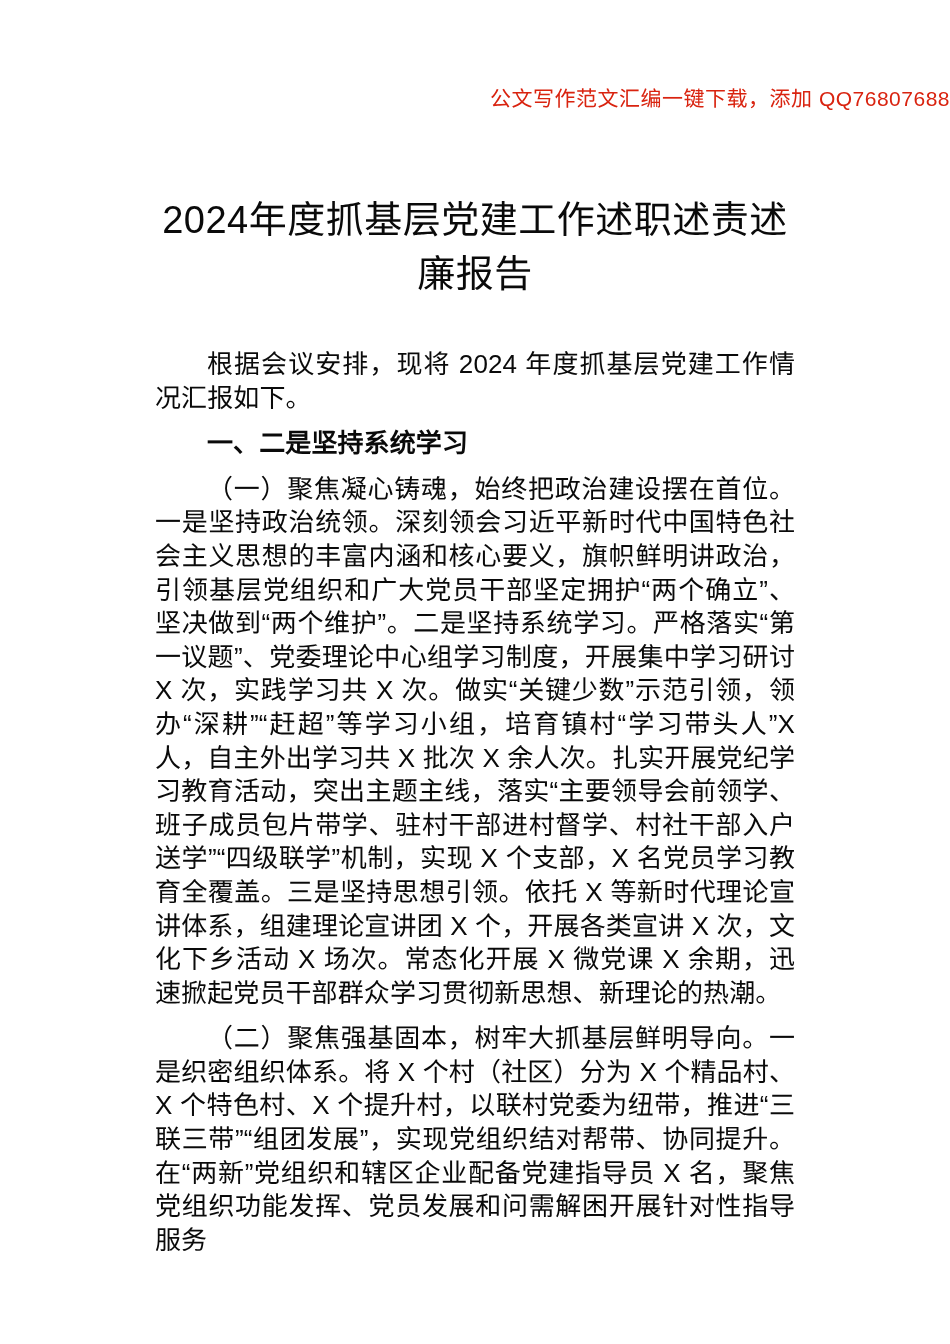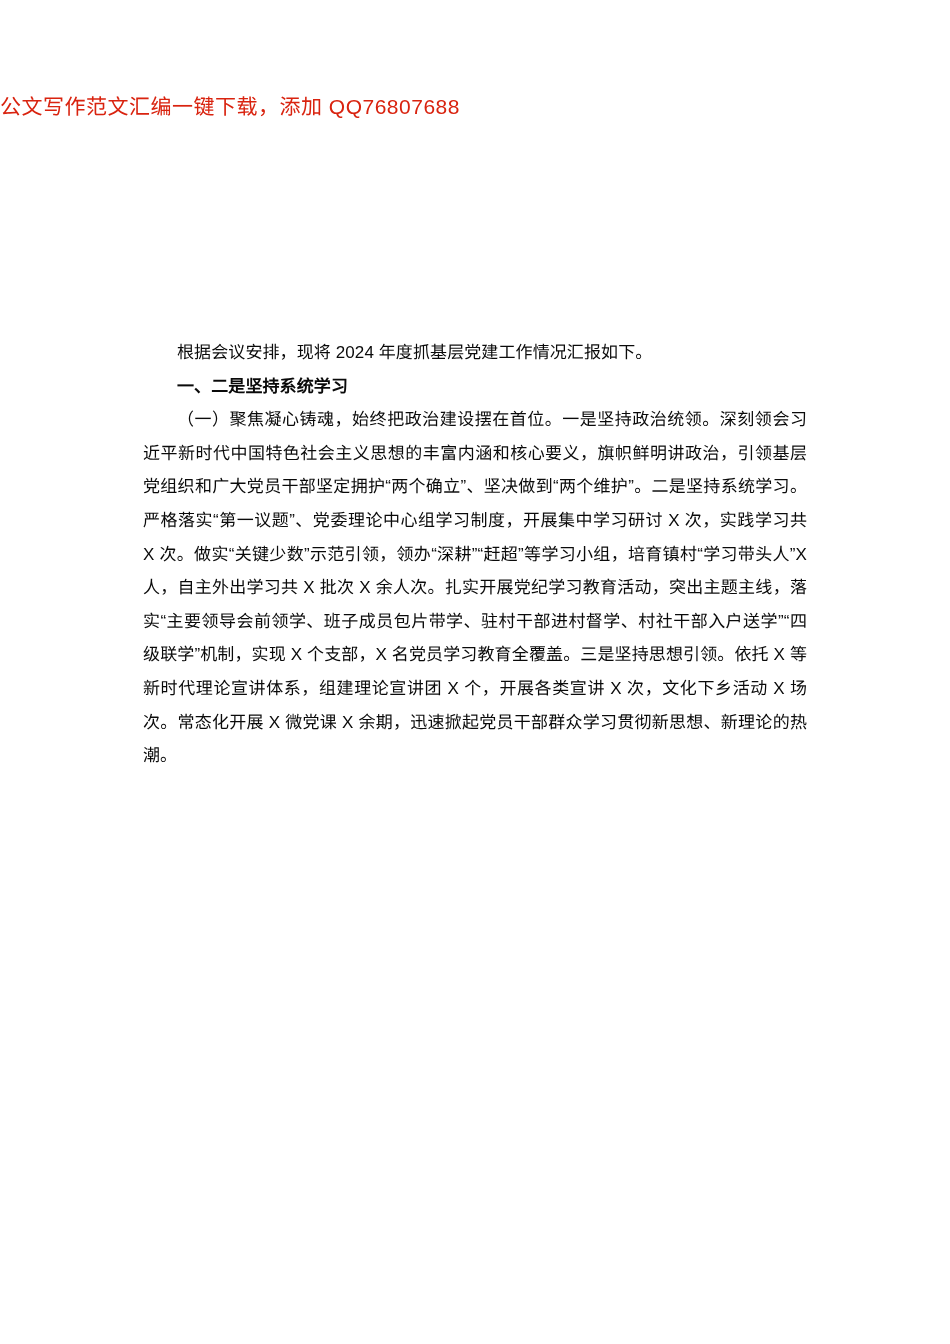--- a/index.html
+++ b/index.html
@@ -20,24 +20,24 @@
 
   .page {
     position: absolute;
     inset: 0;
     background: #ffffff;
   }
 
   
   .promo-bar {
     position: absolute;
-    top: 94px;
+    top: 86px;
     left: 0;
     width: 950px;
-    text-align: left;
+    text-align: right;
   }
   .promo-text {
     display: inline-block;
     font-family: "Liberation Sans", "DejaVu Sans", sans-serif;
     font-size: 21px;
     line-height: 26px;
     letter-spacing: 0.5px;
     color: #d9230f;
     white-space: nowrap;
   }
@@ -58,23 +58,23 @@
 
   
   .body-block {
     position: absolute;
     top: 336px;
     left: 143px;
     width: 664px;
   }
 
   p.para {
-    margin: 0;
+    margin: 12px;
     padding: 0;
-    font-size: 17px;
+    font-size: 26px;
     line-height: 33.6px;
     text-align: justify;
     text-justify: inter-ideograph;
     text-align-last: left;
     letter-spacing: 0.1px;
     color: #0a0a0a;
     word-break: break-all;
   }
   p.para.indent {
     text-indent: 2em;
@@ -86,23 +86,25 @@
 </style>
 </head>
 <body>
 
 <div class="page">
 
   <div class="promo-bar">
     <span class="promo-text">公文写作范文汇编一键下载，添加 QQ76807688</span>
   </div>
 
+  <h1 class="doc-title">2024年度抓基层党建工作述职述责述廉报告</h1>
 
   <div class="body-block">
     <p class="para indent">根据会议安排，现将 2024 年度抓基层党建工作情况汇报如下。</p>
 
     <p class="para heading">一、二是坚持系统学习</p>
 
     <p class="para indent">（一）聚焦凝心铸魂，始终把政治建设摆在首位。一是坚持政治统领。深刻领会习近平新时代中国特色社会主义思想的丰富内涵和核心要义，旗帜鲜明讲政治，引领基层党组织和广大党员干部坚定拥护“两个确立”、坚决做到“两个维护”。二是坚持系统学习。严格落实“第一议题”、党委理论中心组学习制度，开展集中学习研讨 X 次，实践学习共 X 次。做实“关键少数”示范引领，领办“深耕”“赶超”等学习小组，培育镇村“学习带头人”X 人，自主外出学习共 X 批次 X 余人次。扎实开展党纪学习教育活动，突出主题主线，落实“主要领导会前领学、班子成员包片带学、驻村干部进村督学、村社干部入户送学”“四级联学”机制，实现 X 个支部，X 名党员学习教育全覆盖。三是坚持思想引领。依托 X 等新时代理论宣讲体系，组建理论宣讲团 X 个，开展各类宣讲 X 次，文化下乡活动 X 场次。常态化开展 X 微党课 X 余期，迅速掀起党员干部群众学习贯彻新思想、新理论的热潮。</p>
 
+    <p class="para indent">（二）聚焦强基固本，树牢大抓基层鲜明导向。一是织密组织体系。将 X 个村（社区）分为 X 个精品村、X 个特色村、X 个提升村，以联村党委为纽带，推进“三联三带”“组团发展”，实现党组织结对帮带、协同提升。在“两新”党组织和辖区企业配备党建指导员 X 名，聚焦党组织功能发挥、党员发展和问需解困开展针对性指导服务</p>
   </div>
 
 </div>
 
 </body></html>

